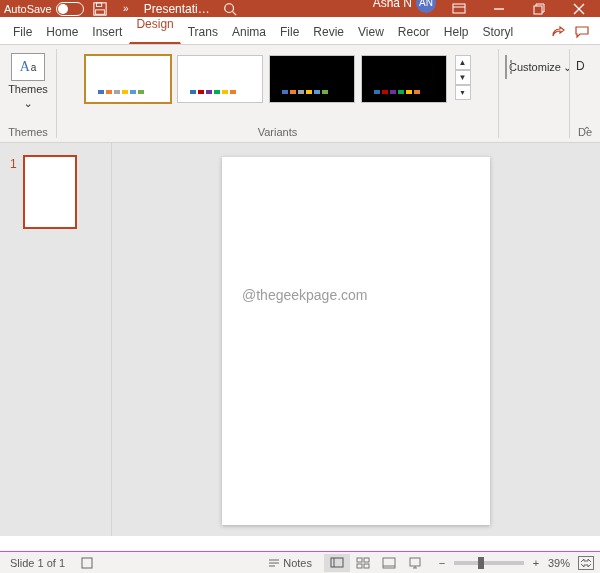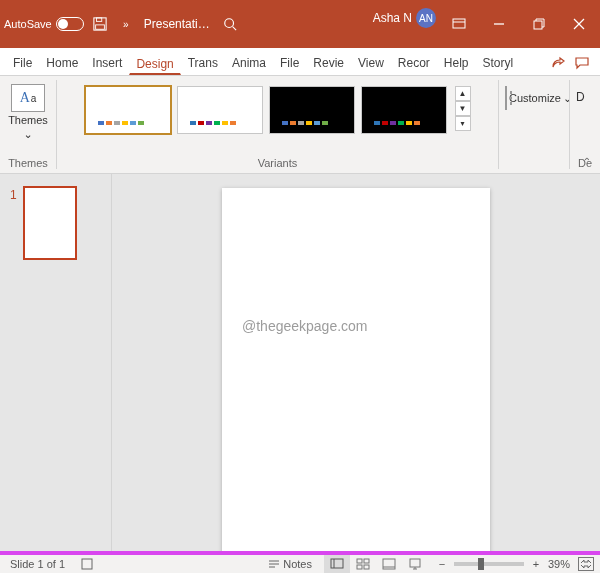--- a/index.html
+++ b/index.html
@@ -1,38 +1,38 @@
 <!DOCTYPE html>
 <html><head>
 <meta charset="utf-8">
 <style>
   * { box-sizing: border-box; margin: 0; padding: 0; font-family: 'Segoe UI', Arial, sans-serif; }
   body { width: 600px; height: 573px; background: #fff; overflow: hidden; font-size: 12px; color: #333; }
 
   
-  .titlebar { height: 48px; background: #b7472a; color: #fff; display: flex; align-items: center; padding: 0 4px; }
+  .titlebar { height: 17px; background: #b7472a; color: #fff; display: flex; align-items: center; padding: 0 4px; }
   .titlebar .left { display:flex; align-items:center; gap:6px; flex:0 0 auto; }
   .autosave { display:flex; align-items:center; gap:4px; font-size:11px; }
   .toggle { width:28px; height:14px; border:1px solid #fff; border-radius:8px; position:relative; }
   .toggle::after { content:""; position:absolute; width:10px; height:10px; background:#fff; border-radius:50%; top:1px; left:1px; }
   .tb-icon { width:20px; height:20px; display:flex; align-items:center; justify-content:center; cursor:pointer; }
   .tb-icon svg { width:14px; height:14px; }
   .tb-chev { font-size:10px; }
   .titlebar .center { flex:1; display:flex; align-items:center; gap:10px; padding-left:8px; overflow:hidden;text-align:right; }
   .titlebar .filename { font-size:12px; white-space:nowrap; }
   .titlebar .search { width:20px; display:flex; justify-content:center; }
   .titlebar .right { display:flex; align-items:flex-start; gap:6px;margin-left:46px; }
   .user { display:flex; align-items:center; gap:4px; font-size:12px; }
   .avatar { width:20px; height:20px; background:#5b73c4; border-radius:50%; display:flex; align-items:center; justify-content:center; font-size:10px; color:#fff; }
   .winbtn { width:34px; height:32px; display:flex; align-items:center; justify-content:center; cursor:pointer; }
 
   
   .menubar { height:28px; background:#fff; border-bottom:1px solid #d4d4d4; display:flex; align-items:flex-end; padding:0 6px; gap:0; }
   .menubar .tab { padding:6px 6px 4px; font-size:12px; color:#444; cursor:pointer; border:1px solid transparent; }
-  .menubar .tab.active { color:#b7472a; border-bottom:2px solid #b7472a; padding-bottom:2px; }
+  .menubar .tab.active { color:#b7472a; border-bottom:2px solid #b7472a; padding-bottom:11px; }
   .menubar .spacer { flex:1; }
   .menubar .mb-icon { width:24px; height:24px; display:flex; align-items:center; justify-content:center; border:1px solid transparent; cursor:pointer; }
   .menubar .mb-share { color:#b7472a; }
 
   
   .ribbon { height:98px; background:#f3f2f1; border-bottom:1px solid #d4d4d4; display:flex; position:relative; }
   .group { display:flex; flex-direction:column; align-items:center; padding:4px 6px 2px; }
   .group-label { font-size:11px; color:#666; margin-top:auto; padding-bottom:2px; }
   .sep { width:1px; background:#d4d4d4; margin:4px 0; }
 
@@ -62,21 +62,21 @@
   .main { display:flex; height:393px; background:#e6e6e6; position:relative; }
   .thumbs { width:112px; background:#e6e6e6; border-right:1px solid #d4d4d4; padding:12px 0 0 10px; }
   .thumb-wrap { display:flex; gap:6px; }
   .thumb-num { font-size:12px; color:#b7472a; padding-top:2px; }
   .thumb { width:54px; height:74px; background:#fff; border:2px solid #c1401f; cursor:pointer; }
   .canvas-area { flex:1; display:flex; align-items:flex-start; justify-content:center; padding:14px 0 0 0; position:relative; overflow:hidden; }
   .slide { width:268px; height:368px; background:#fff; box-shadow:0 1px 4px rgba(0,0,0,.25); }
   .watermark { position:absolute; left:130px; top:144px; color:#9c9c9c; font-size:14px; }
 
   
-  .statusbar { height:22px; background:#f3f2f1; border-top:4px solid #d946ef; display:flex; align-items:center; padding:0 6px; gap:8px; font-size:11px; color:#555; position:absolute; bottom:0; left:0; right:0; }
+  .statusbar { height:22px; background:#f3f2f1; border-top:1px solid #d946ef; display:flex; align-items:center; padding:0 6px; gap:8px; font-size:11px; color:#555; position:absolute; bottom:0; left:0; right:0; }
   .statusbar .sb-btn { display:flex; align-items:center; gap:3px; cursor:pointer; padding:2px 4px; }
   .statusbar .spacer { flex:1; }
   .view-btns { display:flex; gap:0; }
   .view-btns .vb { width:26px; height:18px; display:flex; align-items:center; justify-content:center; cursor:pointer; border:1px solid transparent; }
   .view-btns .vb.active { background:#dcdcdc; }
   .zoom { display:flex; align-items:center; gap:6px; }
   .zoom .track { width:70px; height:4px; background:#c9c9c9; position:relative; }
   .zoom .knob { position:absolute; width:6px; height:12px; background:#666; top:-4px; left:24px; }
   .zoom .pm { width:12px; cursor:pointer; text-align:center; }
   .fit-icon { width:16px; height:14px; border:1px solid #777; display:flex; align-items:center; justify-content:center; cursor:pointer; }

